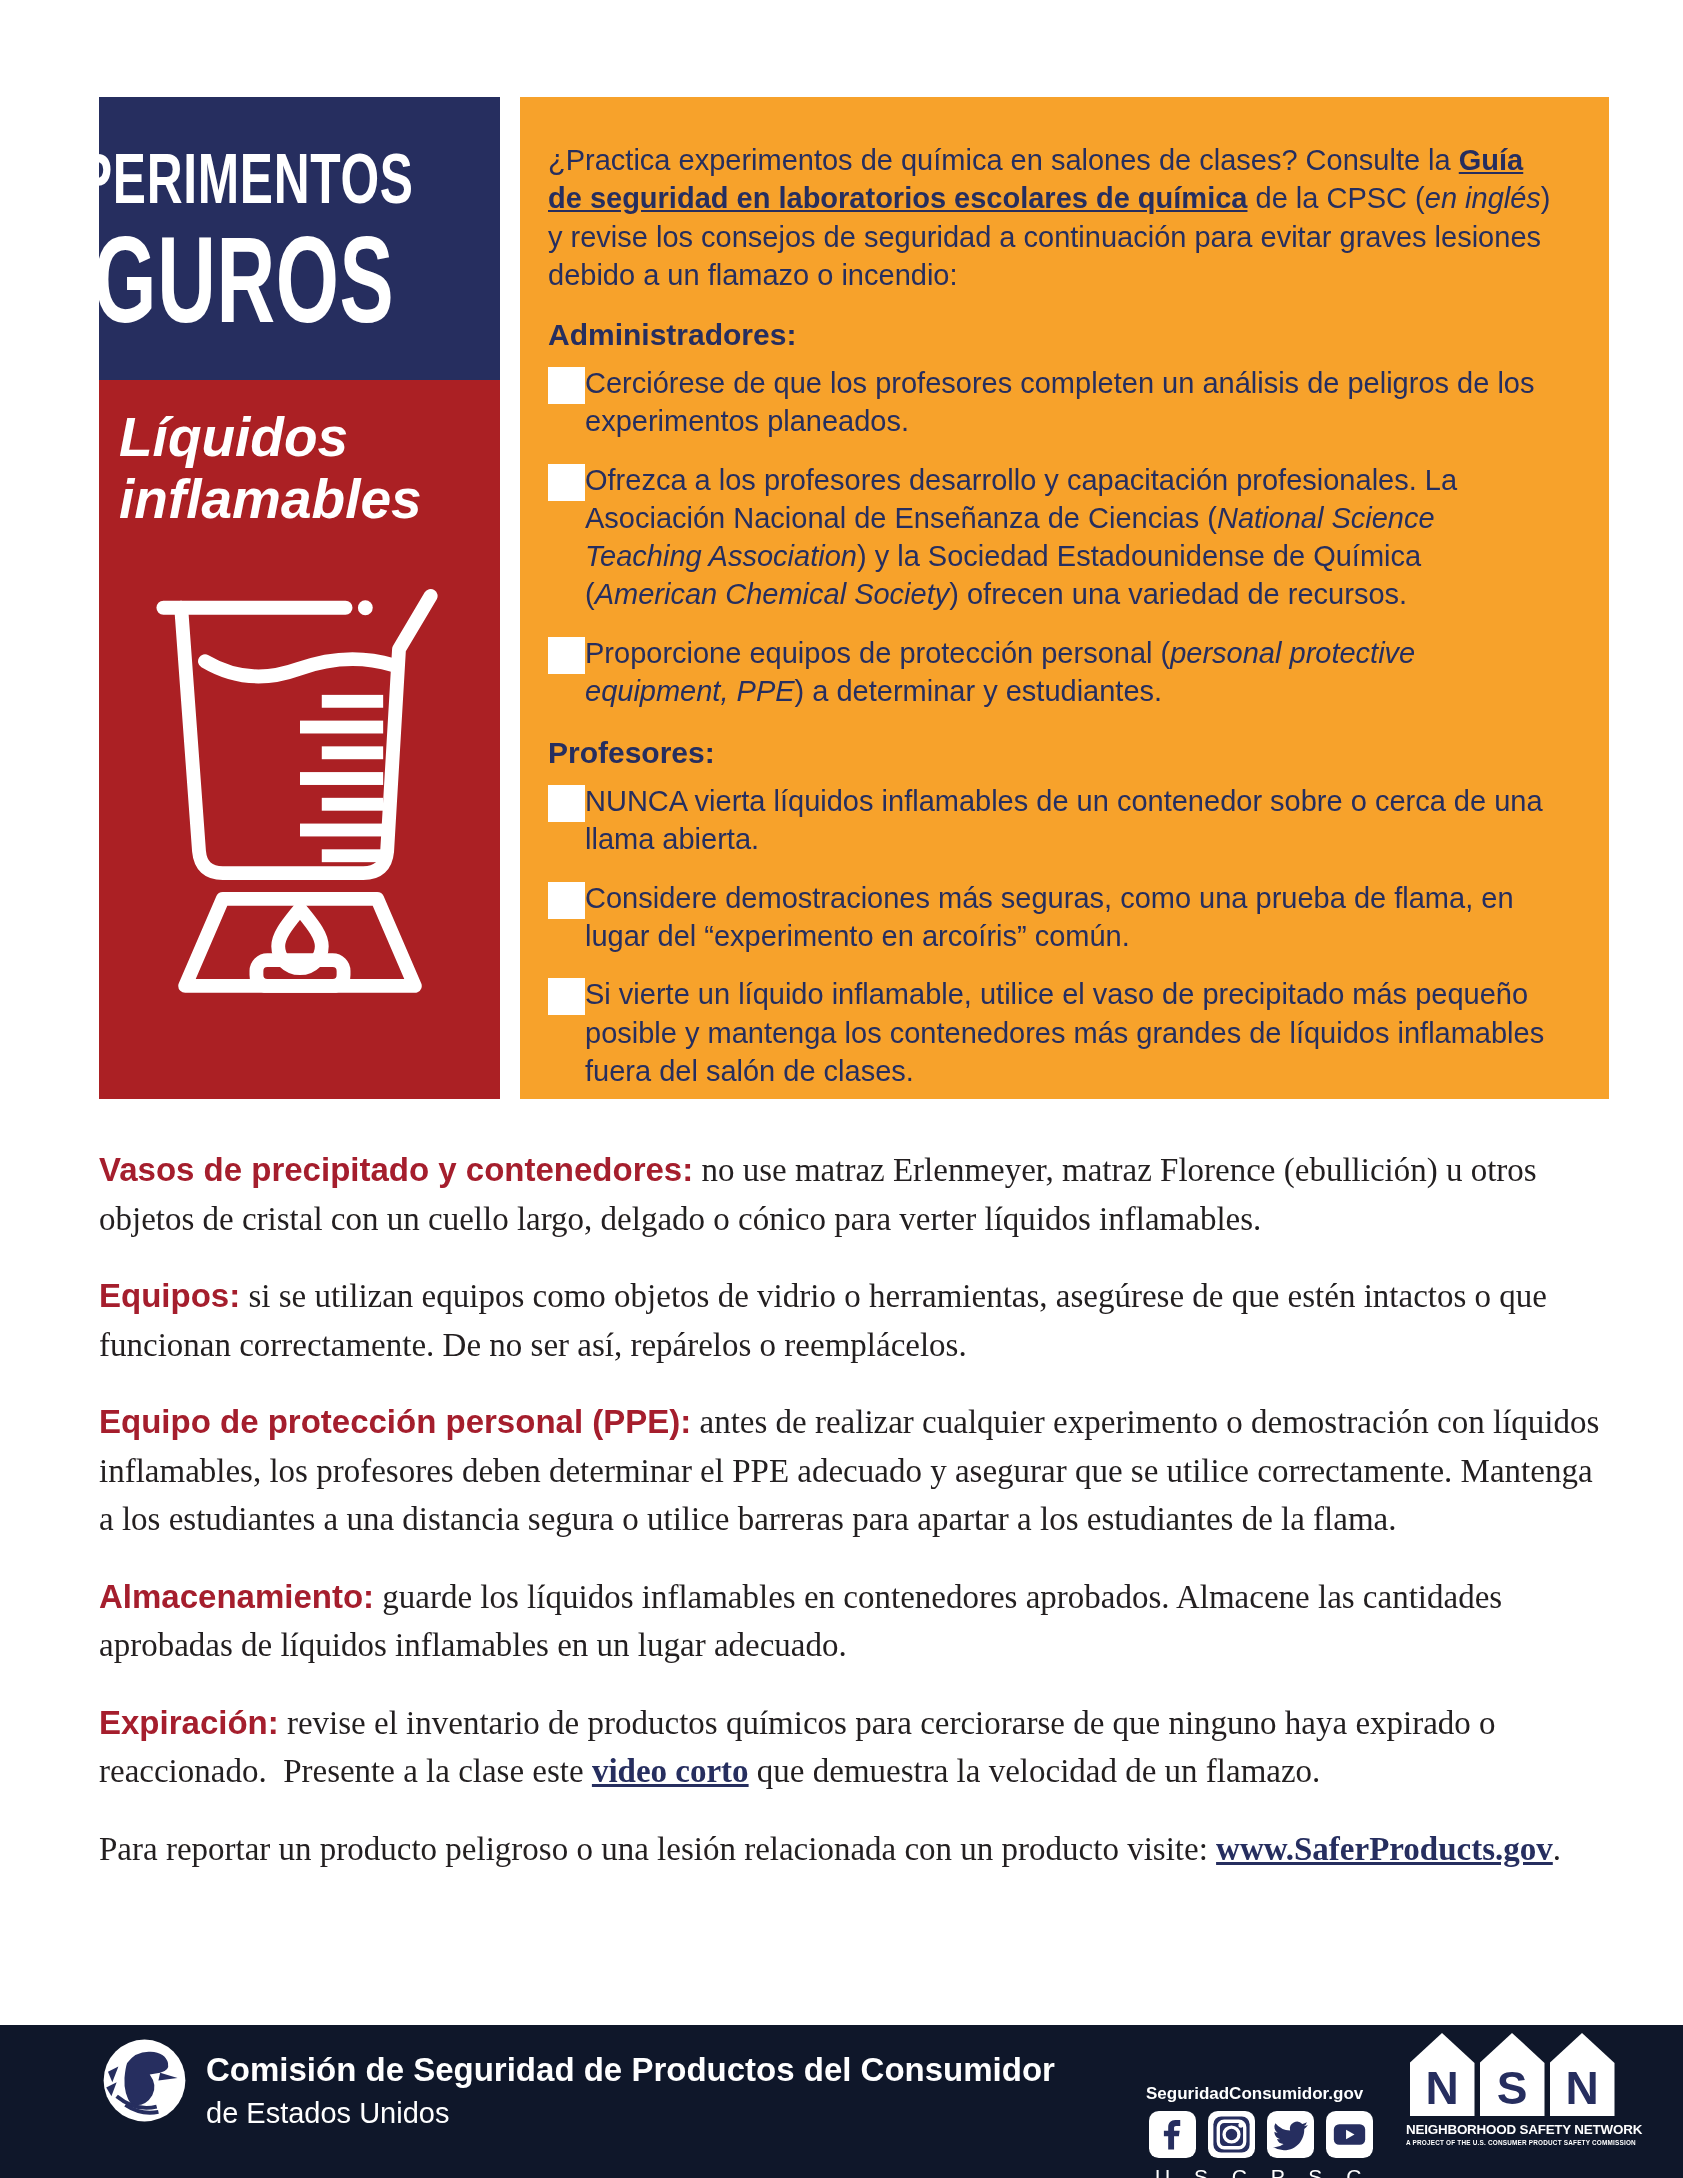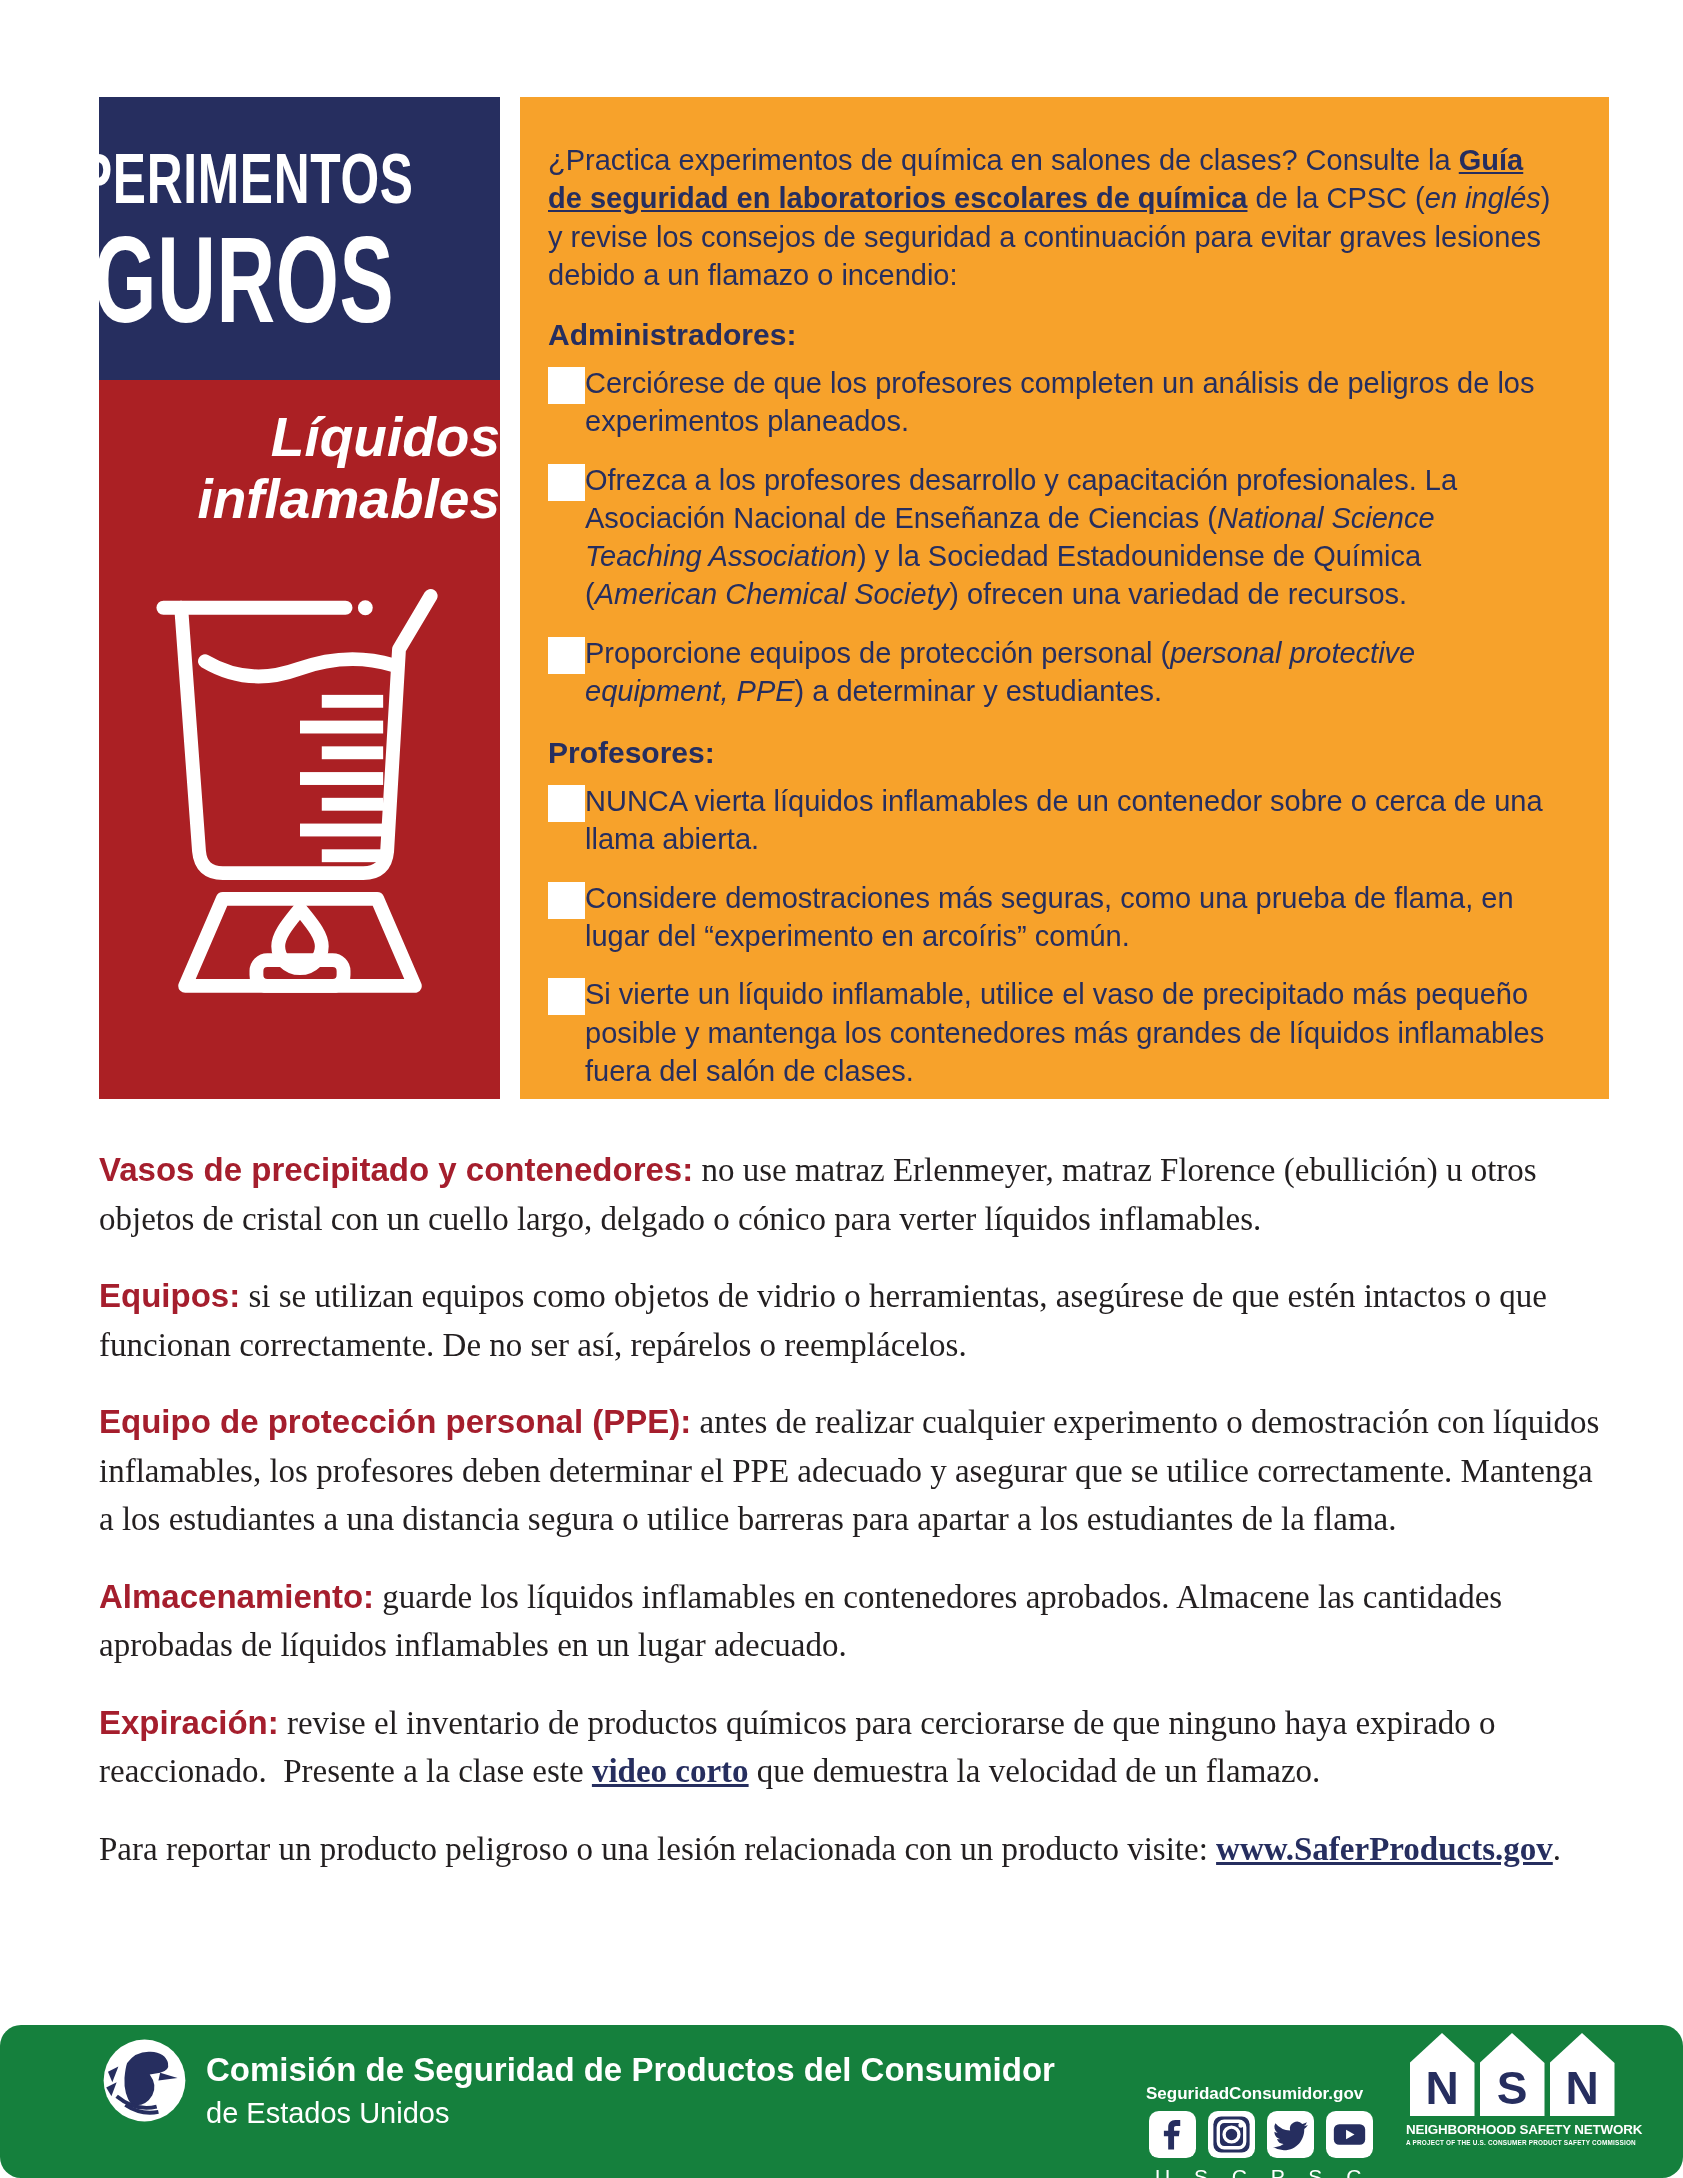--- a/index.html
+++ b/index.html
@@ -8,22 +8,22 @@
 
   
   .banner{position:absolute;left:99px;top:97px;width:401px;}
   .banner-title{height:283px;background:#262e5f;display:flex;flex-direction:column;
                 align-items:flex-end;justify-content:center;}
   .title-line1{color:#fff;font-weight:700;font-size:71px;line-height:71px;white-space:nowrap;
                transform:scaleX(.70);transform-origin:50% 50%;letter-spacing:1px;}
   .title-line2{color:#fff;font-weight:700;font-size:123px;line-height:111px;white-space:nowrap;
                transform:scaleX(.66);transform-origin:50% 50%;margin-top:10px;letter-spacing:1px;}
   .banner-sub{height:719px;background:#ab2024;position:relative;}
-  .banner-subtitle{padding-top:26px;text-align:right;color:#fff;font-style:italic;
-                   font-weight:700;font-size:55px;line-height:62px;}
+  .banner-subtitle{padding-top:26px;text-align:left;color:#fff;font-style:italic;
+                   font-weight:700;font-size:55px;line-height:62px;padding-left:20px;}
   .beaker-wrap{position:absolute;left:50%;top:188px;transform:translateX(-50%);}
 
   
   .orange-panel{position:absolute;left:520px;top:97px;width:1089px;height:1002px;
                 background:#f7a22b;box-sizing:border-box;padding:44px 57px 0 28px;
                 color:#262e5f;overflow:hidden;}
   .intro{font-size:29px;line-height:1.32;margin:0 0 24px 0;}
   .group-heading{font-size:30px;font-weight:700;margin:26px 0 12px 0;}
   .group:first-child .group-heading{margin-top:0;}
   .check-item{display:flex;margin:0 0 20px 0;font-size:29px;line-height:1.32;}
@@ -34,21 +34,21 @@
   .run-link{font-weight:700;text-decoration:underline;color:#262e5f;cursor:pointer;}
   .run-heading{font-family:"Liberation Sans",sans-serif;font-weight:700;color:#a51e2d;}
 
   
   .body-text{position:absolute;left:99px;top:1146px;width:1505px;
              font-family:"Liberation Serif",serif;font-size:33px;line-height:1.47;color:#231f20;}
   .body-text p{margin:0 0 29px 0;}
   .body-text .run-link{color:#262e5f;}
 
   
-  .footer{position:absolute;left:0;top:2025px;width:1683px;height:153px;background:#15803d;color:#fff;border-radius:21px;}
+  .footer{position:absolute;left:0;top:2025px;width:1683px;height:153px;background:#0f172a;color:#fff;}
   .cpsc-logo{position:absolute;left:101px;top:12px;}
   .agency{position:absolute;left:206px;top:26px;}
   .agency-title{font-size:33px;font-weight:700;white-space:nowrap;}
   .agency-subtitle{font-size:29px;font-weight:400;margin-top:8px;}
   .social{position:absolute;left:1146px;top:12px;width:230px;text-align:left;margin-top:47px;}
   .site-label{font-size:17px;font-weight:700;white-space:nowrap;}
   .social-icons{display:flex;gap:12px;justify-content:center;margin-top:7px;}
   .social-icons svg{display:block;cursor:pointer;}
   .social-handle{font-size:21px;font-weight:400;letter-spacing:9px;margin-top:7px;margin-left:9px;white-space:nowrap;}
   .nsn{position:absolute;left:1406px;top:8px;width:212px;text-align:center;}

